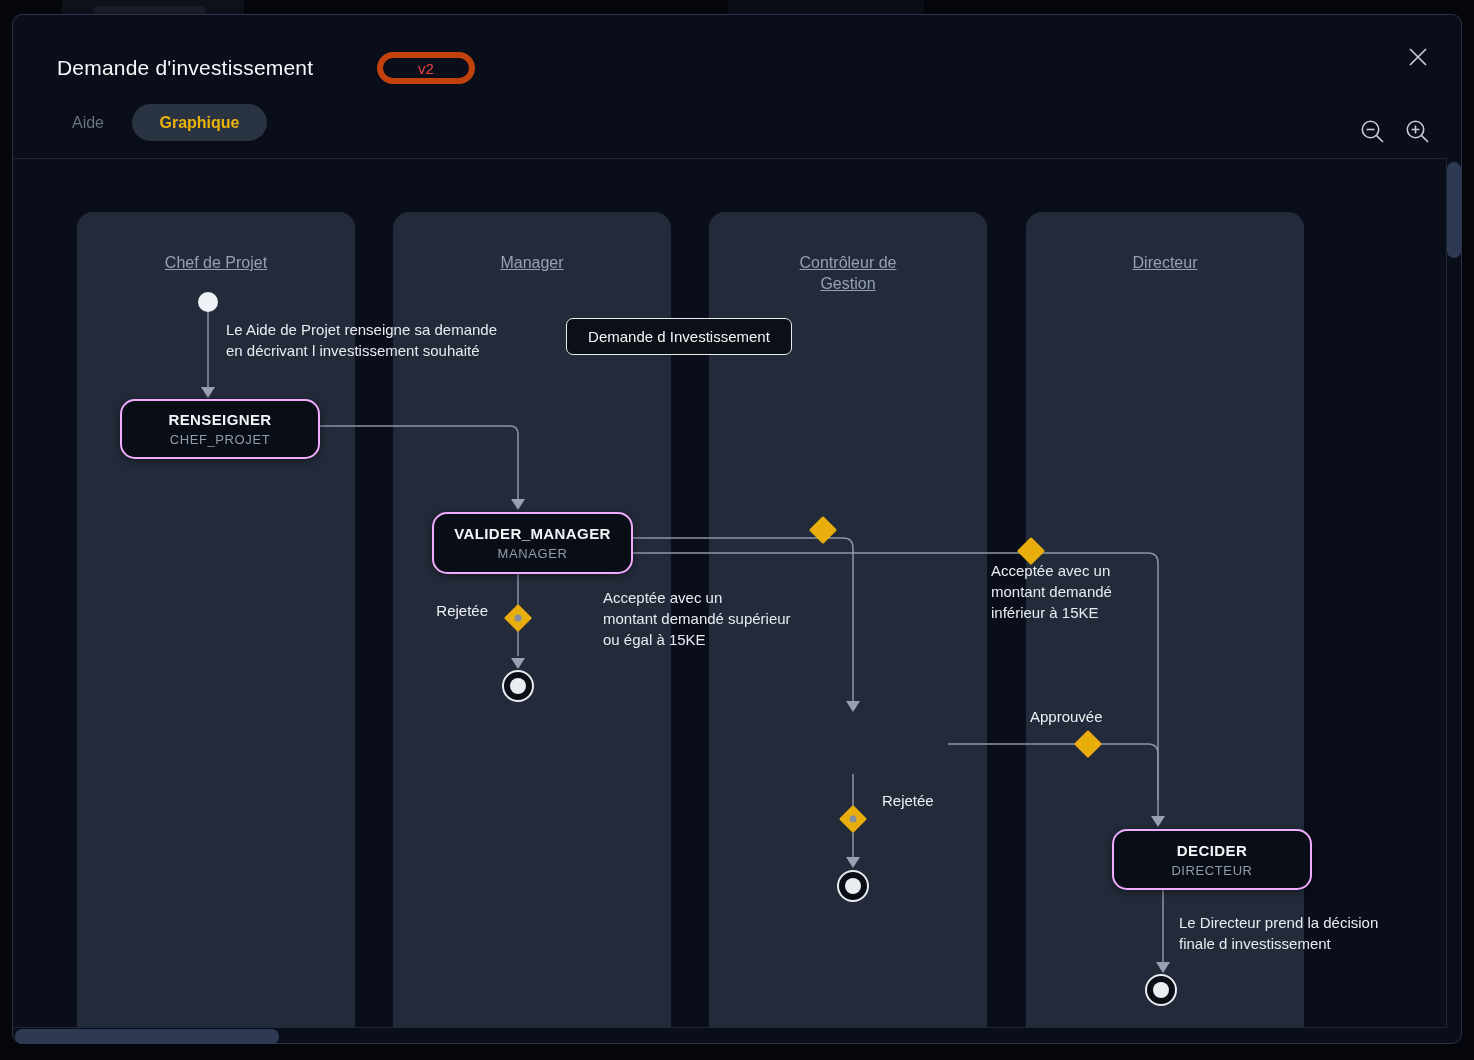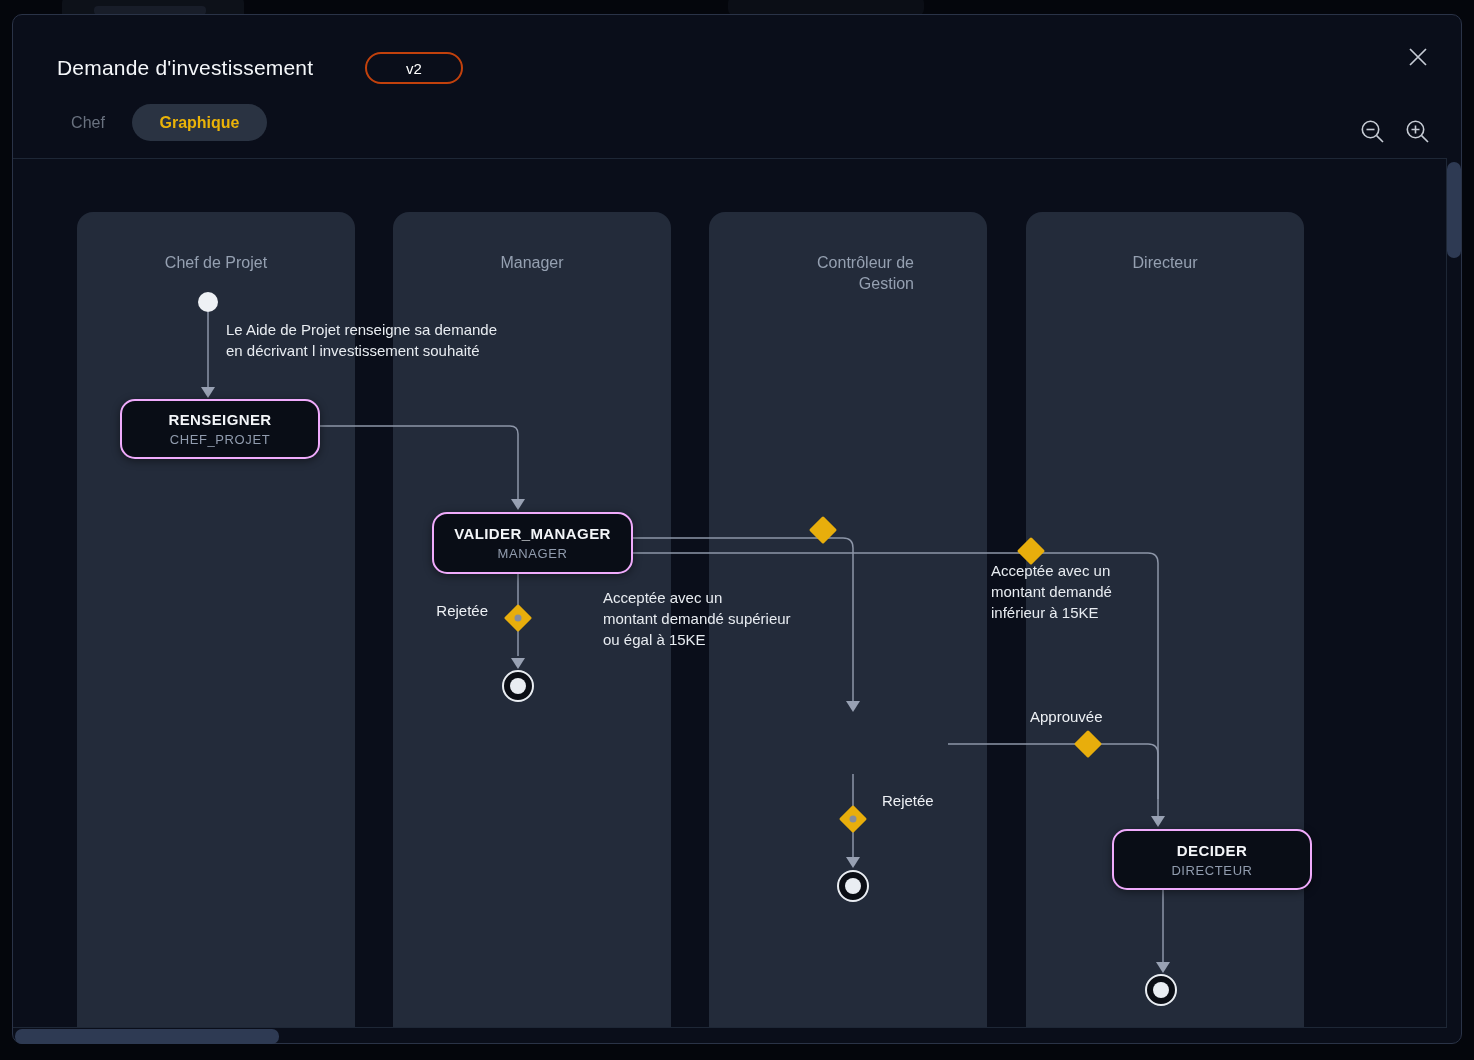--- a/index.html
+++ b/index.html
@@ -9,42 +9,42 @@
   .bg-remnant { position:absolute; background:#0d1119; border-radius:7px; }
   .bg-remnant .smudge { position:absolute; background:#181d29; border-radius:4px; }
   .r1 { left:62px; top:-4px; width:182px; height:26px; }
   .r2 { left:728px; top:-4px; width:196px; height:20px; background:#0b0e16; }
 
   .modal { position:absolute; left:12px; top:14px; width:1450px; height:1030px;
            background:#0a0e1a; border:1px solid #2a3347; border-radius:10px; }
 
   .page-title { position:absolute; left:35px; top:41px; font-size:21px; font-weight:400;
                 color:#f5f7fa; letter-spacing:.2px;margin-left:9px; }
-  .version-badge { position:absolute; left:352px; top:37px; width:98px; height:32px;
-                   border:2px solid #c2410c; border-radius:16px; color:#ffffff;
+  .version-badge { position:absolute; left:364px; top:37px; width:98px; height:32px;
+                   border:6px solid #c2410c; border-radius:16px; color:#ef4444;
                    font-size:15px; display:flex; align-items:center; justify-content:center; }
   .tab { position:absolute; height:37px; display:flex; align-items:center; justify-content:center;
          font-size:16px; }
   .tab-inactive { left:44px; top:89px; width:62px; color:#69717f; }
   .tab-active { left:119px; top:89px; width:135px; background:#2a3342; color:#eab308;
                 border-radius:19px; font-weight:600; }
   .icon-btn { position:absolute; width:32px; height:32px; background:none; border:none; cursor:pointer;
               display:flex; align-items:center; justify-content:center; }
   .close-btn { left:1389px; top:26px; }
   .zoomout-btn { left:1344px; top:101px; }
   .zoomin-btn { left:1389px; top:101px; }
 
   .canvas { position:absolute; left:0; top:143px; width:1434px; height:870px;
             background:#0a0e1a; border-top:1px solid #1e2736; border-right:1px solid #1e2736;
             border-bottom:1px solid #1e2736; overflow:hidden; }
 
   .lane { position:absolute; top:53px; width:278px; height:817px; background:#232b3a;
           border-radius:16px 16px 0 0; text-align:center; }
   .lane-title { margin-top:40px; font-size:16px; color:#95a0b1; line-height:21px; }
-  .lane-title span { display:inline-block; max-width:132px; text-align:right; }
+  .lane-title span { display:inline-block; max-width:132px; text-align:center;text-decoration:underline; }
 
   .edges { position:absolute; left:0; top:0; }
 
   .node { position:absolute; background:#090d16; border:2px solid #f0abfc; border-radius:15px;
           display:flex; flex-direction:column; align-items:center; justify-content:center;
           gap:4px; box-shadow:0 2px 8px rgba(0,0,0,.45); }
   .node-title { font-size:15px; font-weight:600; color:#f3f5f8; letter-spacing:.4px; }
   .node-sub { font-size:13px; color:#919cae; letter-spacing:.6px; }
 
   .data-object { position:absolute; left:553px; top:159px; width:226px; height:37px;
@@ -66,21 +66,21 @@
 <div class="bg-remnant r1">
   <div class="smudge" style="left:32px; top:10px; width:112px; height:9px;"></div>
 </div>
 <div class="bg-remnant r2"></div>
 
 <div class="modal">
 
   <div class="page-title">Demande d'investissement</div>
   <div class="version-badge">v2</div>
 
-  <div class="tab tab-inactive">Chef</div>
+  <div class="tab tab-inactive">Aide</div>
   <div class="tab tab-active">Graphique</div>
 
   <button class="icon-btn close-btn">
     <svg width="30" height="30" viewBox="0 0 30 30">
       <path d="M7 7 L23 23 M23 7 L7 23" stroke="#c7ccd5" stroke-width="1.7" fill="none"></path>
     </svg>
   </button>
   <button class="icon-btn zoomout-btn">
     <svg width="30" height="30" viewBox="0 0 30 30">
       <circle cx="12.5" cy="12.5" r="8.2" stroke="#c7ccd5" stroke-width="1.6" fill="none"></circle>
@@ -153,20 +153,23 @@
         <circle cx="1148" cy="831" r="15" fill="#0b0e15" stroke="#e9edf2" stroke-width="2"></circle>
         <circle cx="1148" cy="831" r="8" fill="#e9edf2"></circle>
       </g>
     </svg>
 
     <div class="note" style="left:213px; top:160px;">
       <div>Le Aide de Projet renseigne sa demande</div>
       <div>en décrivant l investissement souhaité</div>
     </div>
 
+    <div class="data-object">
+      <span>Demande d Investissement</span>
+    </div>
 
     <div class="node" style="left:107px; top:240px; width:200px; height:60px;">
       <div class="node-title">RENSEIGNER</div>
       <div class="node-sub">CHEF_PROJET</div>
     </div>
 
     <div class="node" style="left:419px; top:353px; width:201px; height:62px;">
       <div class="node-title">VALIDER_MANAGER</div>
       <div class="node-sub">MANAGER</div>
     </div>
@@ -188,19 +191,23 @@
     <div class="note" style="left:978px; top:401px;">
       <div>Acceptée avec un</div>
       <div>montant demandé</div>
       <div>inférieur à 15KE</div>
     </div>
 
     <div class="edge-label" style="left:1017px; top:549px;">Approuvée</div>
 
     <div class="edge-label" style="left:869px; top:633px;">Rejetée</div>
 
+    <div class="note" style="left:1166px; top:753px;">
+      <div>Le Directeur prend la décision</div>
+      <div>finale d investissement</div>
+    </div>
 
   </div>
 
   <div class="scroll-thumb vthumb"></div>
   <div class="scroll-thumb hthumb"></div>
 
 </div>
 
 </body></html>

